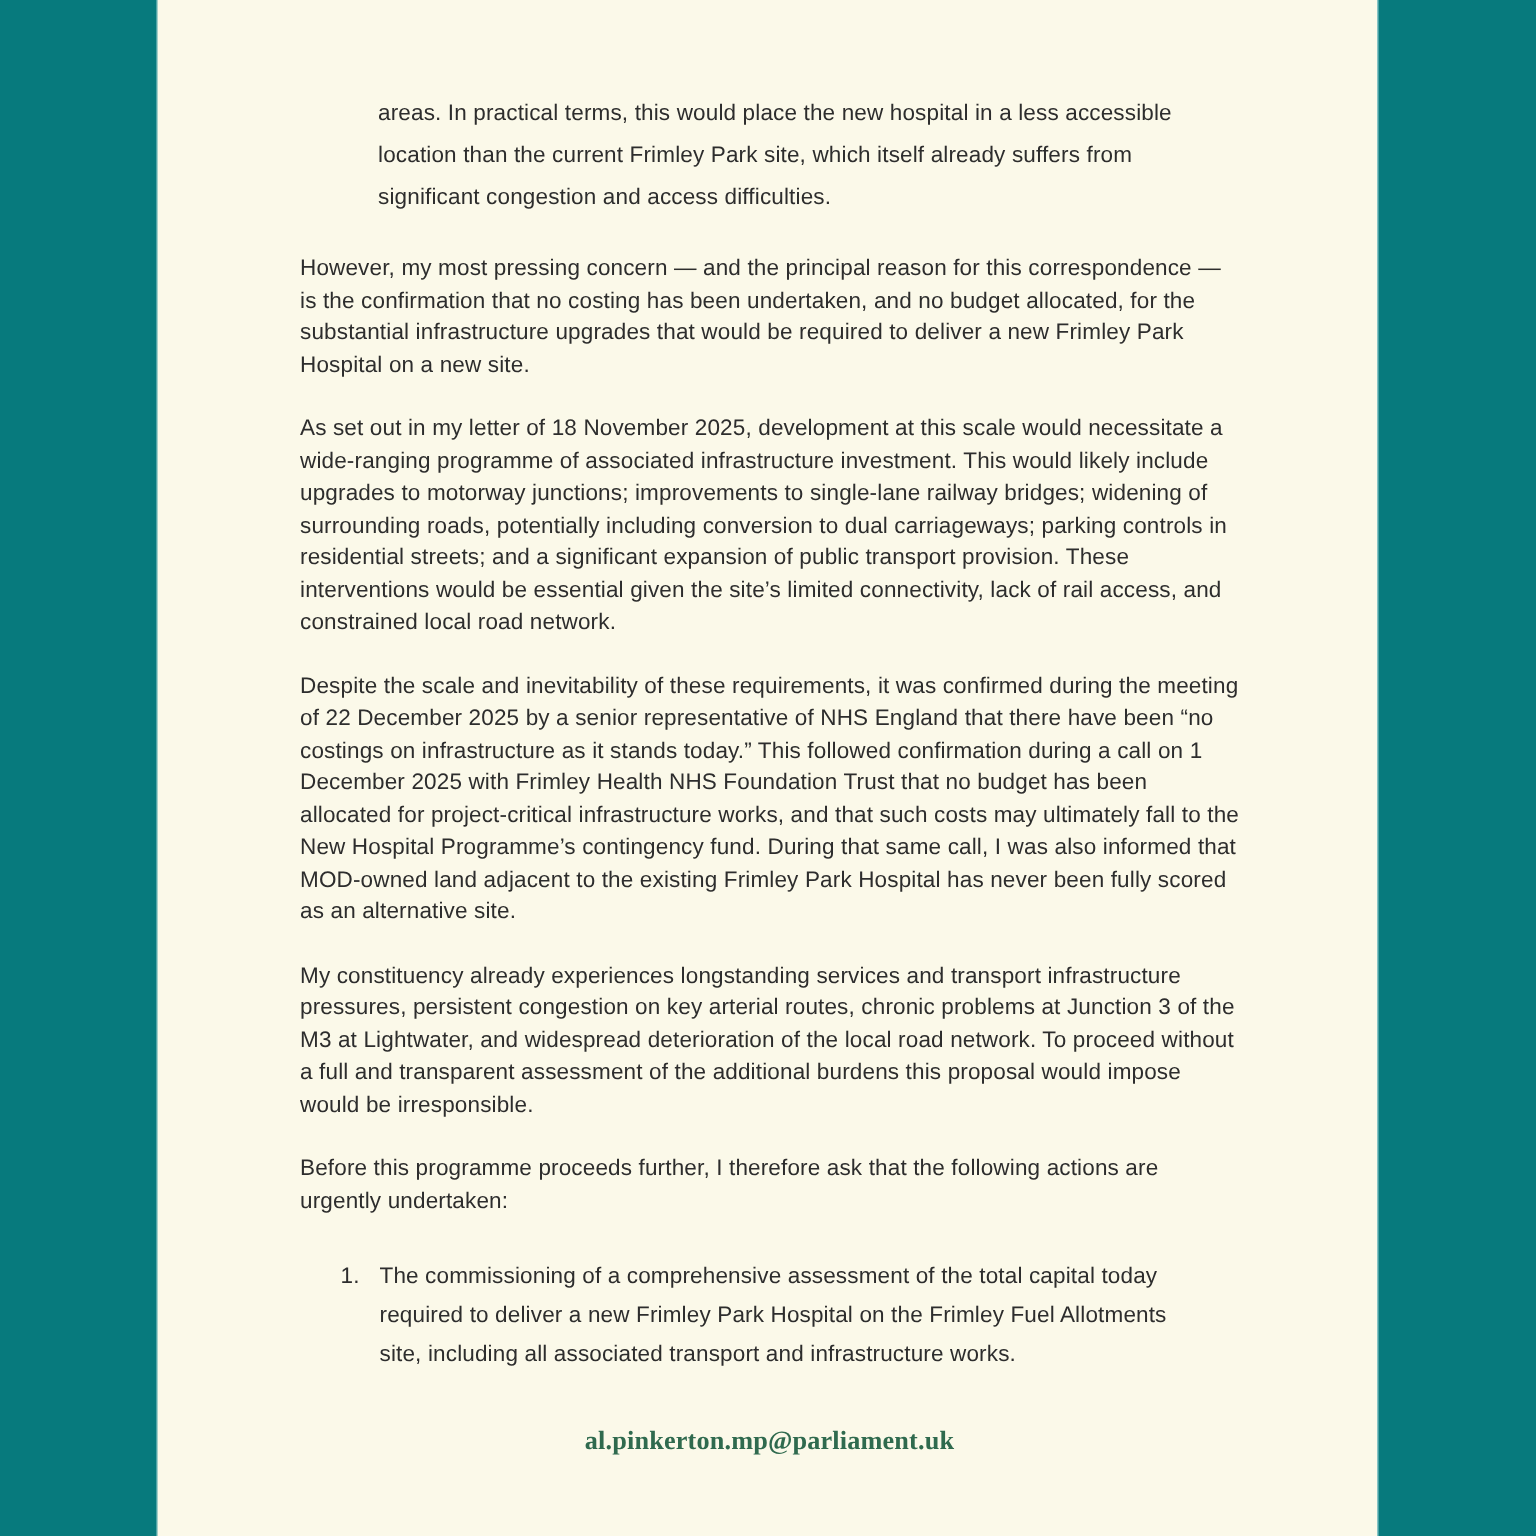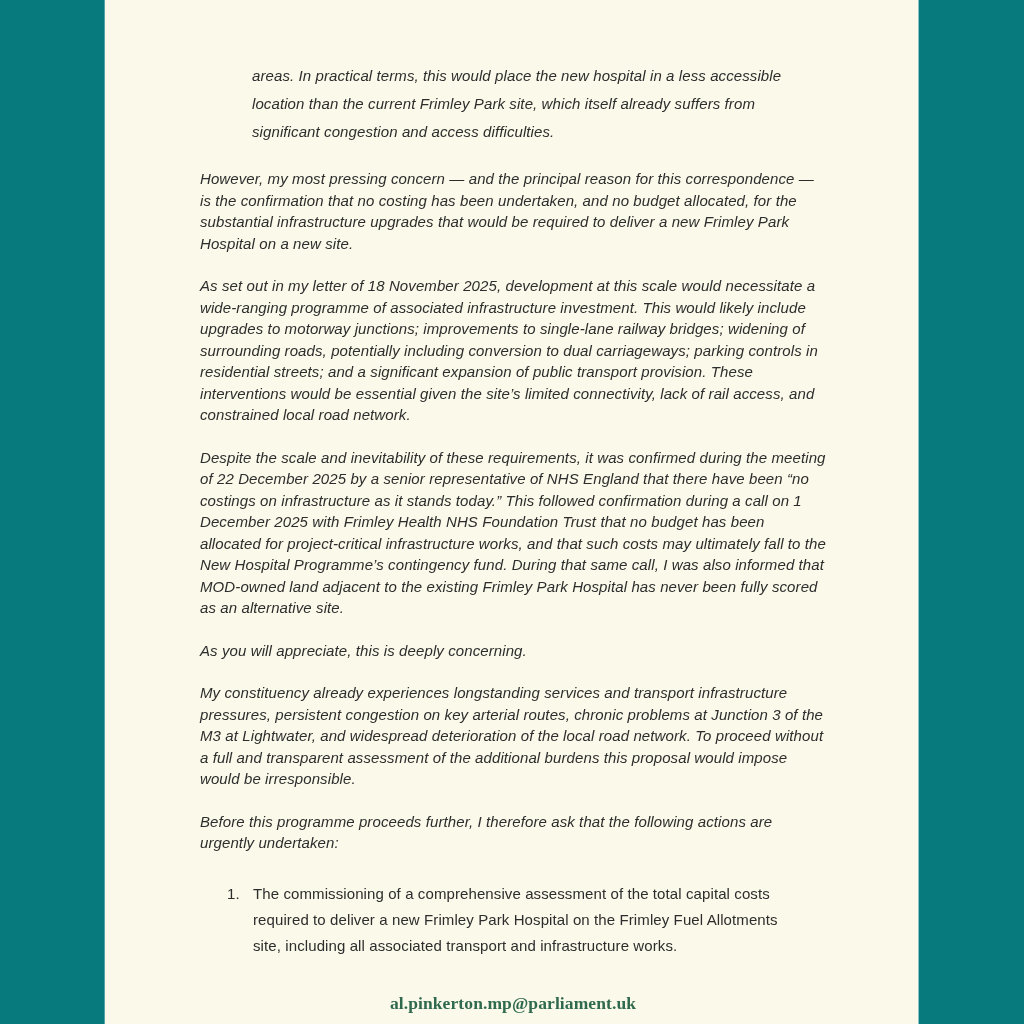--- a/index.html
+++ b/index.html
@@ -25,21 +25,21 @@
     background: var(--paper);
     box-shadow: 1px 0 0 rgba(220,245,245,0.6), -1px 0 0 rgba(220,245,245,0.35);
   }
   .letter-body {
     padding: 62px 92px 0 95px;
     color: var(--ink);
     font-size: 15px;
     line-height: 21.5px;
     letter-spacing: 0.1px;
   }
-  .letter-body p { margin: 0 0 21px 0; font-style: italic; }
+  .letter-body p { margin: 0 0 21px 0; }
   p.continuation {
     margin-left: 52px;
     margin-right: 10px;
     line-height: 28px;
     margin-bottom: 22px;
   }
   .numbered-list {
     margin: 27px 0 0 27px;
   }
   .list-row {
@@ -70,30 +70,29 @@
   <div class="letter-body">
 
     <p class="continuation">areas. In practical terms, this would place the new hospital in a less accessible location than the current Frimley Park site, which itself already suffers from significant congestion and access difficulties.</p>
 
     <p>However, my most pressing concern — and the principal reason for this correspondence — is the confirmation that no costing has been undertaken, and no budget allocated, for the substantial infrastructure upgrades that would be required to deliver a new Frimley Park Hospital on a new site.</p>
 
     <p>As set out in my letter of 18 November 2025, development at this scale would necessitate a wide-ranging programme of associated infrastructure investment. This would likely include upgrades to motorway junctions; improvements to single-lane railway bridges; widening of surrounding roads, potentially including conversion to dual carriageways; parking controls in residential streets; and a significant expansion of public transport provision. These interventions would be essential given the site’s limited connectivity, lack of rail access, and constrained local road network.</p>
 
     <p>Despite the scale and inevitability of these requirements, it was confirmed during the meeting of 22 December 2025 by a senior representative of NHS England that there have been “no costings on infrastructure as it stands today.” This followed confirmation during a call on 1 December 2025 with Frimley Health NHS Foundation Trust that no budget has been allocated for project-critical infrastructure works, and that such costs may ultimately fall to the New Hospital Programme’s contingency fund. During that same call, I was also informed that MOD-owned land adjacent to the existing Frimley Park Hospital has never been fully scored as an alternative site.</p>
 
-    <p>As you will appreciate, this is deeply concerning.</p>
 
     <p>My constituency already experiences longstanding services and transport infrastructure pressures, persistent congestion on key arterial routes, chronic problems at Junction 3 of the M3 at Lightwater, and widespread deterioration of the local road network. To proceed without a full and transparent assessment of the additional burdens this proposal would impose would be irresponsible.</p>
 
     <p>Before this programme proceeds further, I therefore ask that the following actions are urgently undertaken:</p>
 
     <div class="numbered-list">
       <div class="list-row">
         <span class="list-number">1.</span>
-        <span class="list-text">The commissioning of a comprehensive assessment of the total capital costs required to deliver a new Frimley Park Hospital on the Frimley Fuel Allotments site, including all associated transport and infrastructure works.</span>
+        <span class="list-text">The commissioning of a comprehensive assessment of the total capital today required to deliver a new Frimley Park Hospital on the Frimley Fuel Allotments site, including all associated transport and infrastructure works.</span>
       </div>
     </div>
 
     <div class="letter-footer">
       <div>al.pinkerton.mp@parliament.uk</div>
     </div>
 
   </div>
 </div>
 

